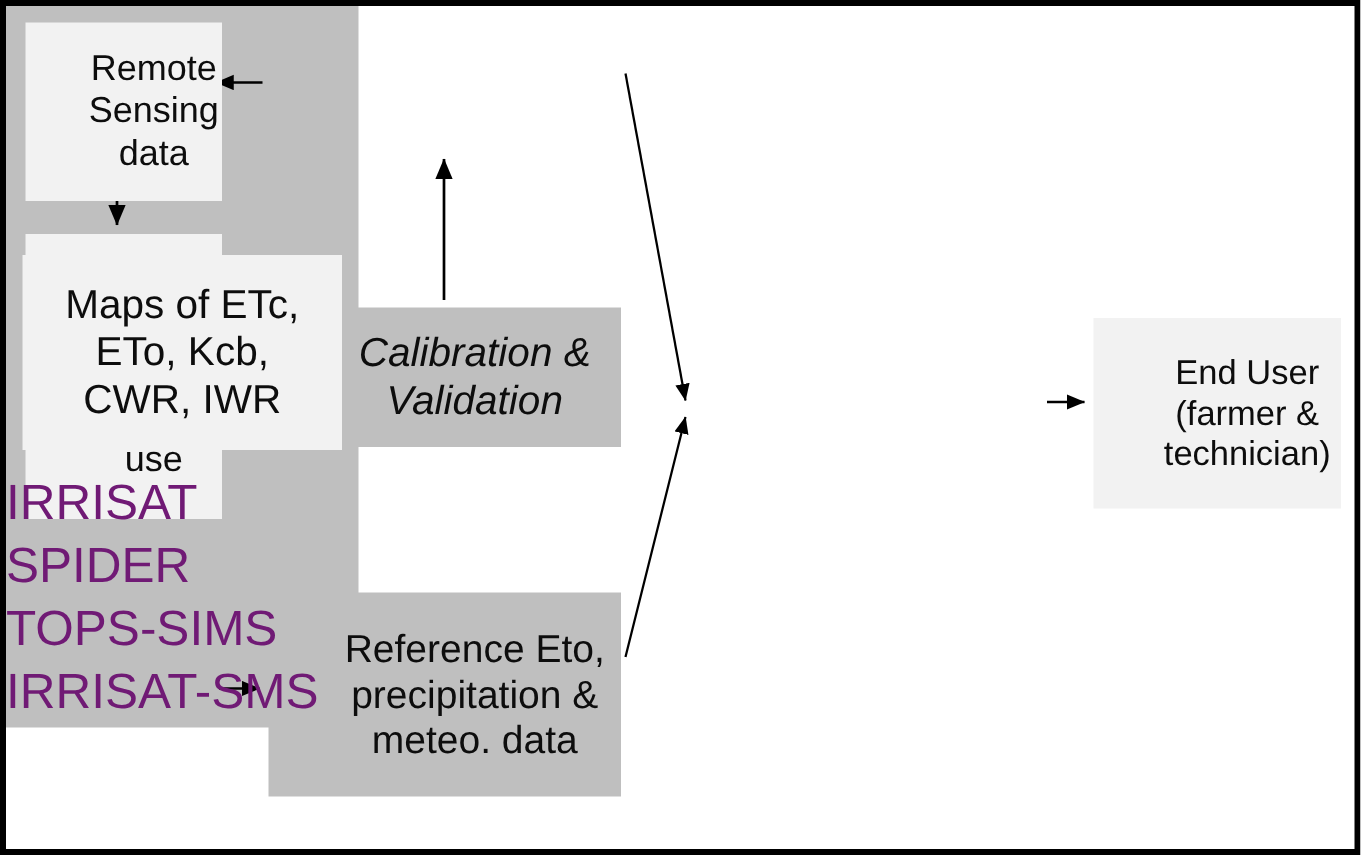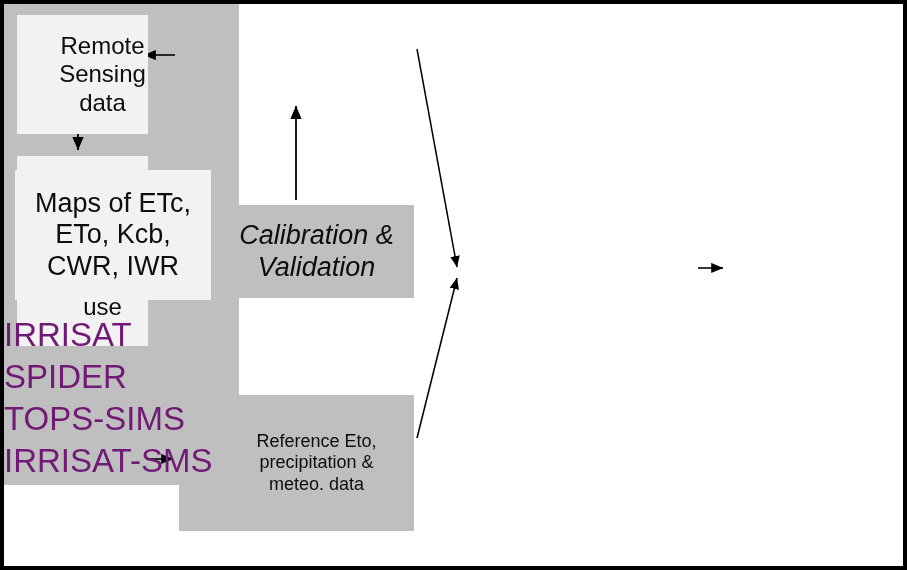--- a/index.html
+++ b/index.html
@@ -34,41 +34,41 @@
   .gray  { background: #BFBFBF; }
 
   
   #node-remote-sensing { left: 13px;  top: 11px;  width: 131px; height: 119px; font-size: 24px; }
   #node-field-data     { left: 13px;  top: 152px; width: 131px; height: 190px; font-size: 24px; }
   #node-meteo          { left: 13px;  top: 364px; width: 131px; height: 188px; font-size: 24px; }
 
   
   #node-maps-kcb       { left: 175px; top: 11px;  width: 235px; height: 88px;  font-size: 25px; }
   #node-calibration    { left: 175px; top: 201px; width: 235px; height: 93px;  font-size: 27px; font-style: italic; }
-  #node-reference-eto  { left: 175px; top: 391px; width: 235px; height: 136px; font-size: 18px; }
+  #node-reference-eto  { left: 175px; top: 391px; width: 235px; height: 136px; font-size: 26px; }
 
   
   #node-services {
     left: 461px; top: 31px; width: 235px; height: 481px;
     display: block;
     background: #BFBFBF;
     padding: 0;
   }
   #services-header {
     position: absolute;
     left: 0; top: 8px; width: 235px;
     text-align: center;
     font-size: 22px;
     color: #0d0d0d;
     line-height: 1.25;
     white-space: pre-line;
   }
   #node-maps-etc {
     position: absolute;
-    left: 11px; top: 166px; width: 196px; height: 130px;
+    left: 11px; top: 166px; width: 213px; height: 130px;
     background: #F2F2F2;
     display: flex; flex-direction: column;
     align-items: center; justify-content: center;
     text-align: center;
     font-size: 27px;
     color: #0d0d0d;
     line-height: 1.17;
     white-space: pre-line;
   }
   #services-tools {
@@ -144,14 +144,17 @@
     <div id="node-maps-etc">Maps of ETc,
 ETo, Kcb,
 CWR, IWR</div>
 
     <div id="services-tools">IRRISAT
 SPIDER
 TOPS-SIMS
 IRRISAT-SMS</div>
   </div>
 
+  <div class="node light" id="node-end-user">End User
+(farmer &amp;
+technician)</div>
 
 </div>
 
 </body></html>

